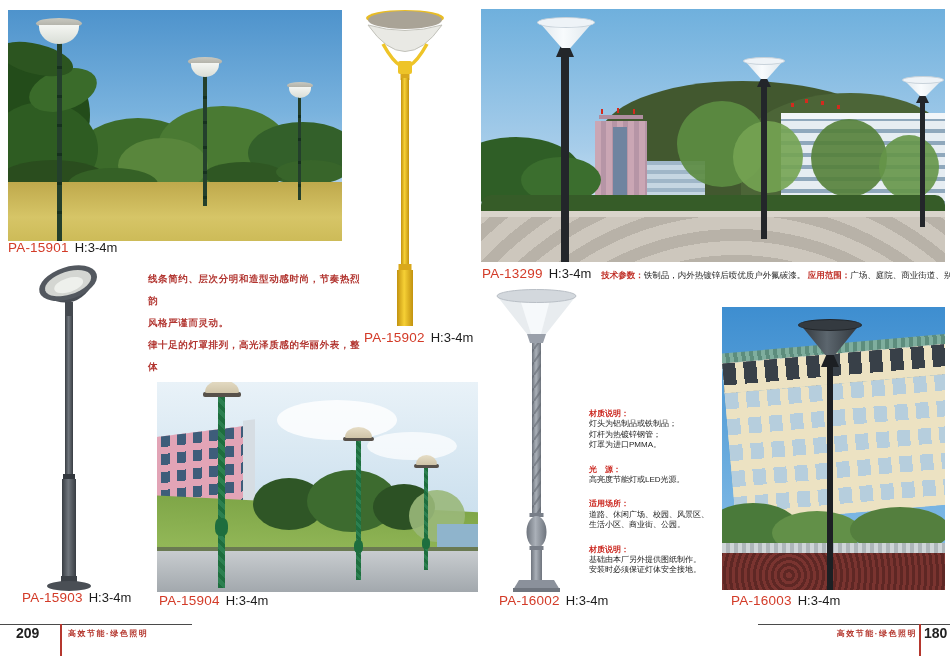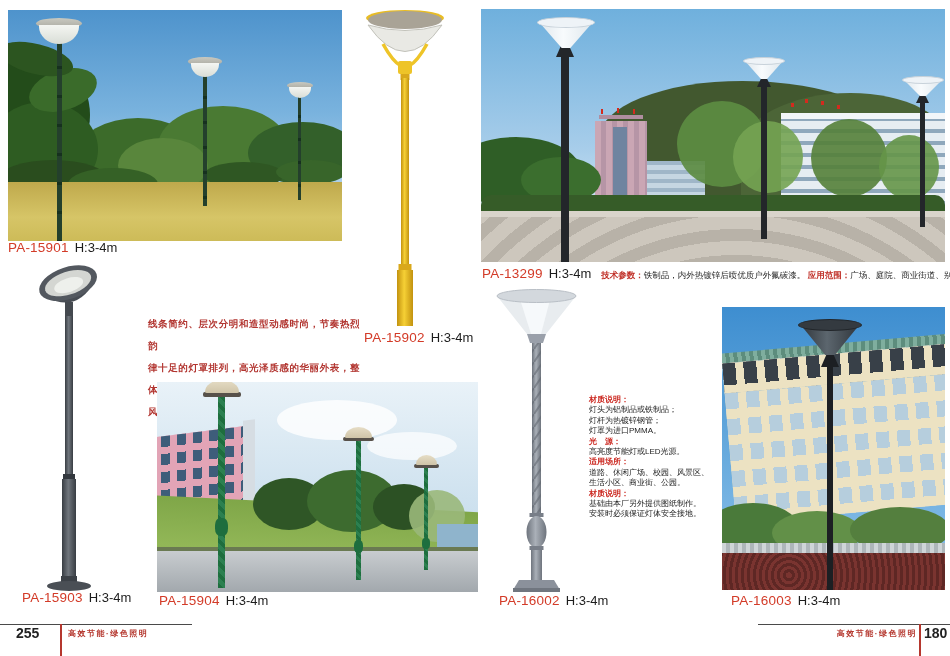--- a/index.html
+++ b/index.html
@@ -6,23 +6,23 @@
   #spread{position:relative;width:950px;height:656px;background:#ffffff;overflow:hidden;
           font-family:"Liberation Sans", sans-serif;}
   .abs{position:absolute;}
   .photo{position:absolute;overflow:hidden;background:#cde;}
   .label{position:absolute;white-space:nowrap;display:flex;align-items:baseline;gap:6px;}
   .code{font-weight:normal;font-size:13.5px;color:#d33b28;letter-spacing:.2px;}
   .hval{font-size:13px;color:#1c1c1c;}
   .spec-inline{font-size:8.5px;color:#2a2a2a;}
   .spec-inline .rl{color:#c03028;font-weight:bold;}
   .desc{position:absolute;left:148px;top:268px;width:218px;font-size:9.5px;line-height:22px;
-        color:#b23530;font-weight:bold;letter-spacing:.6px;margin-top:45px;}
+        color:#b23530;font-weight:bold;letter-spacing:.6px;}
   .mat{position:absolute;left:589px;top:395px;width:140px;font-size:8px;line-height:10.4px;color:#222;}
-  .mat .mh{color:#cc2a22;font-weight:bold;}
+  .mat .mh{color:#cc2a22;font-weight:bold;margin-top:14px;}
   .footer-rule{position:absolute;top:624px;height:1px;background:#4a4a4a;}
   .pageno{position:absolute;top:625px;font-size:14px;font-weight:bold;color:#222;}
   .vline{position:absolute;top:624px;width:2px;height:32px;background:#b5372e;}
   .slogan{position:absolute;top:628px;font-size:8px;font-weight:bold;color:#b5372e;letter-spacing:1.5px;}
   .pole{position:absolute;}
   .gbowl{position:absolute;background:linear-gradient(180deg,#f4f6f2,#d9ddd6);border-radius:0 0 55% 55%/0 0 100% 100%;}
   .gcap{position:absolute;background:linear-gradient(180deg,#c9c9c0,#a9a9a0);border-radius:50%;}
   .dome{position:absolute;background:linear-gradient(180deg,#e6ddc6,#cfc4a8);border-radius:50% 50% 6% 6%/90% 90% 10% 10%;}
   .rimbar{position:absolute;background:#57514a;border-radius:2px;}
   .trumpet-rim{position:absolute;border-radius:50%;}
@@ -68,22 +68,22 @@
     <div class="gbowl" style="left:281px;top:77px;width:22px;height:11px;"></div>
   </div>
 
   <div class="label" style="left:8px;top:240px;">
     <span class="code">PA-15901</span>
     <span class="hval">H:3-4m</span>
   </div>
 
   <div class="desc">
     <div>线条简约、层次分明和造型动感时尚，节奏热烈韵</div>
+    <div>风格严谨而灵动。</div>
     <div>律十足的灯罩排列，高光泽质感的华丽外表，整体</div>
-    <div>风格严谨而灵动。</div>
   </div>
 
   <svg class="abs" style="left:363px;top:6px;" width="85" height="322" viewBox="0 0 85 322">
     <defs>
       <linearGradient id="ygrad" x1="0" y1="0" x2="1" y2="0">
         <stop offset="0" stop-color="#c2920f"></stop>
           <stop offset=".45" stop-color="#f6d035"></stop>
           <stop offset="1" stop-color="#c2920f"></stop>
       </linearGradient>
     </defs>
@@ -313,20 +313,20 @@
     <div class="trumpet-rim" style="left:76px;top:12px;width:64px;height:12px;background:#343a40;border:1px solid #22262a;box-sizing:border-box;"></div>
   </div>
 
   <div class="label" style="left:731px;top:593px;">
     <span class="code">PA-16003</span>
     <span class="hval">H:3-4m</span>
   </div>
 
   <div class="footer-rule" style="left:0;width:192px;"></div>
   <div class="footer-rule" style="left:758px;width:192px;"></div>
-  <div class="pageno" style="left:16px;">255</div>
+  <div class="pageno" style="left:16px;">209</div>
   <div class="vline" style="left:60px;"></div>
   <div class="slogan" style="left:68px;">高效节能·绿色照明</div>
   <div class="slogan" style="left:833px;width:84px;text-align:right;">高效节能·绿色照明</div>
   <div class="vline" style="left:919px;"></div>
   <div class="pageno" style="left:924px;">180</div>
 
 </div>
 
 </body></html>

